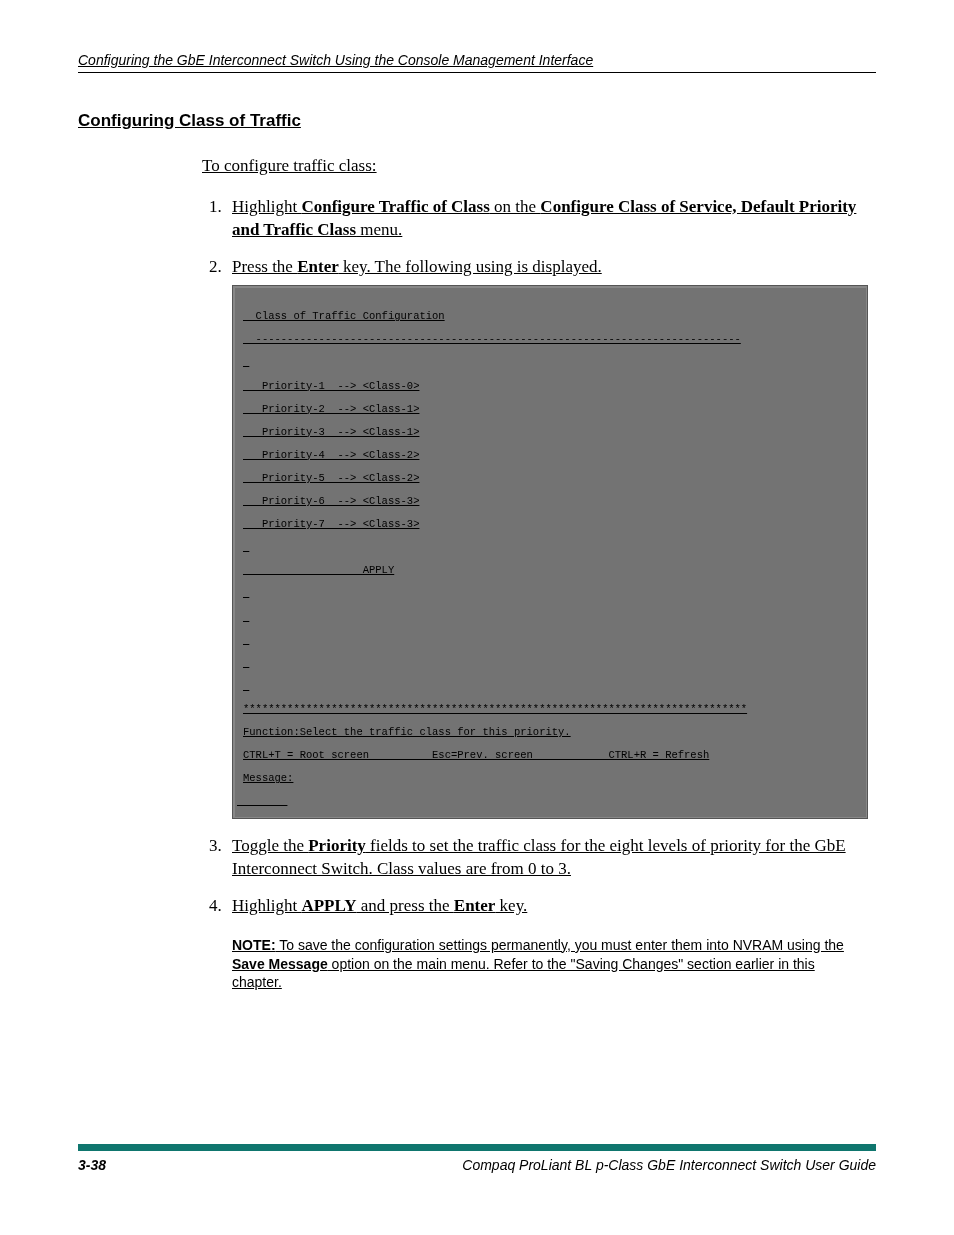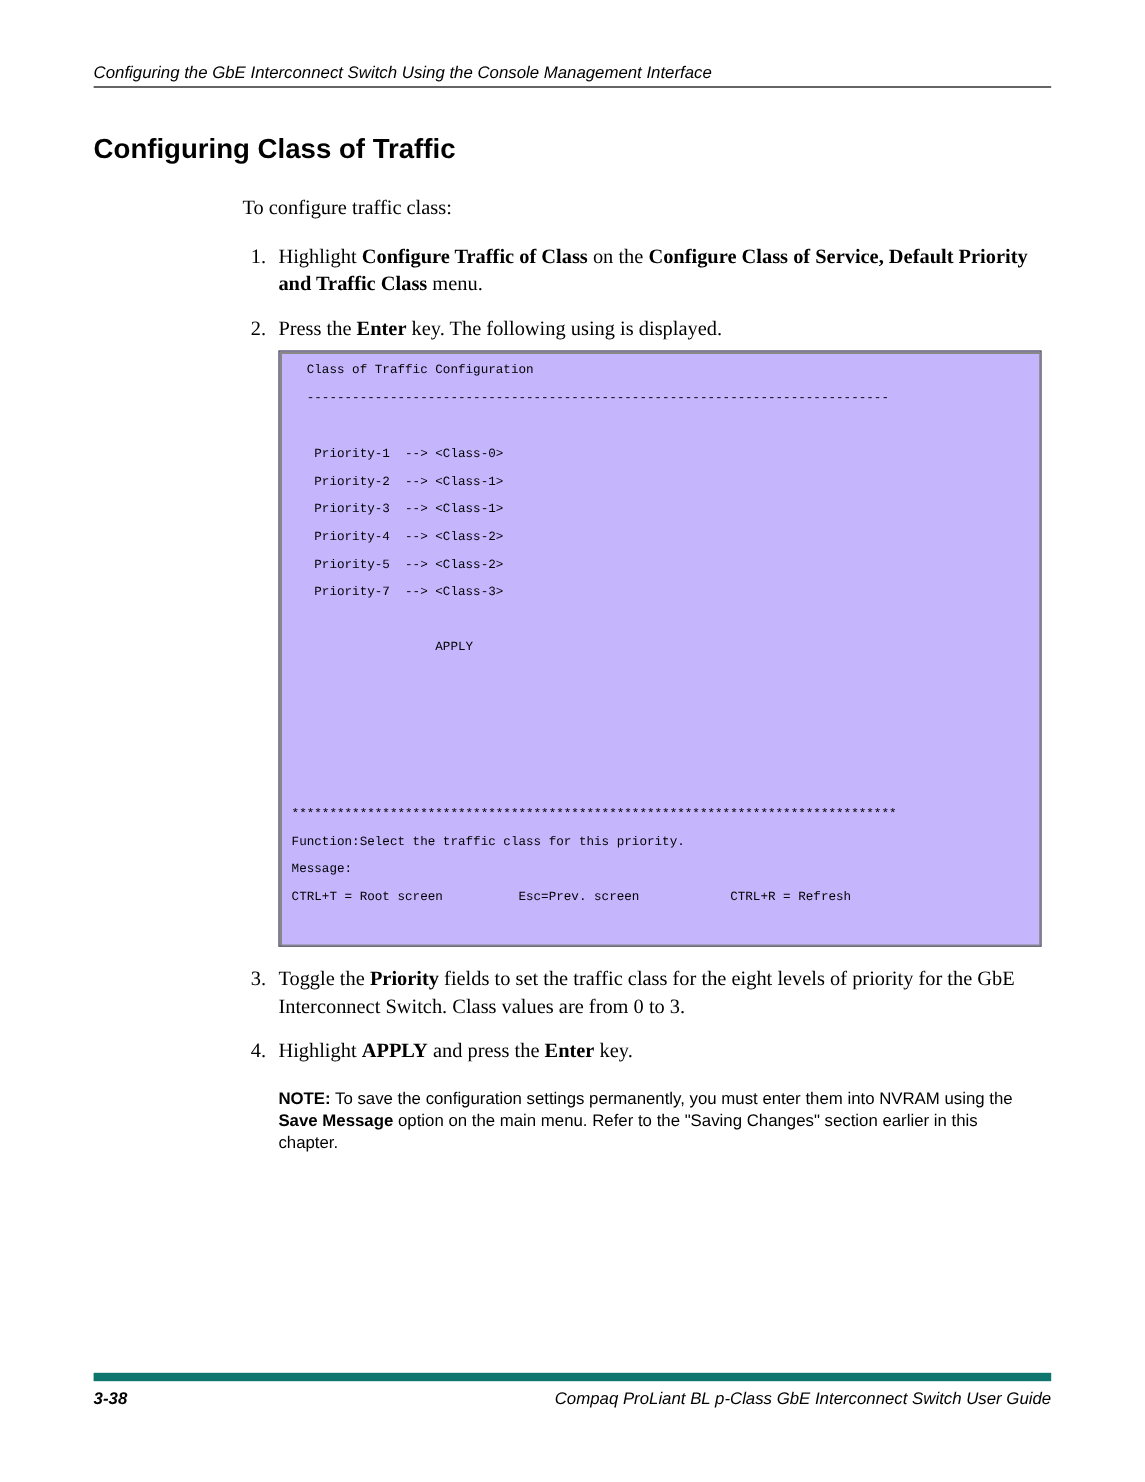--- a/index.html
+++ b/index.html
@@ -8,33 +8,34 @@
     background: #fff;
     font-family: "Times New Roman", Times, serif;
     color: #000;
   }
   .page {
     width: 954px;
     height: 1217px;
     box-sizing: border-box;
     padding: 52px 78px 40px 78px;
     position: relative;
+    text-decoration: underline;
   }
   .running-head {
     font-family: Arial, Helvetica, sans-serif;
     font-style: italic;
     font-size: 14px;
     border-bottom: 1px solid #000;
     padding-bottom: 4px;
     margin: 0 0 38px 0;
   }
   .section-title {
     font-family: Arial, Helvetica, sans-serif;
     font-weight: bold;
-    font-size: 23px;
+    font-size: 17px;
     margin: 0 0 24px 0;
   }
   .body-block {
     margin-left: 124px;
     margin-right: 8px;
     font-size: 17px;
     line-height: 1.35;
   }
   .intro {
     margin: 0 0 18px 0;
@@ -44,25 +45,25 @@
     padding: 0 0 0 24px;
   }
   ol.steps li {
     padding-left: 6px;
     margin: 0 0 14px 0;
   }
   .console {
     margin: 6px 0 16px 0;
     border: 1px solid #555;
     box-shadow: inset 2px 2px 0 #888, inset -1px -1px 0 #888;
-    padding: 0 4px 10px 4px;
+    padding: 14px 4px 10px 4px;
     font-family: "Courier New", Courier, monospace;
     font-size: 10.5px;
     line-height: 1.1;
-    background: #c4b5fd;
+    background: #737373;
     color: #000;
     white-space: pre;
     overflow: hidden;
   }
   .console .row {
     display: block;
     padding-left: 6px;
   }
   .hilite {
     background: #000;
@@ -117,32 +118,33 @@
 
         <div class="console">
 <span class="row">  Class of Traffic Configuration</span>
 <span class="row">  -----------------------------------------------------------------------------</span>
 <span class="row"> </span>
 <span class="row">   Priority-1  --&gt; &lt;Class-0&gt;</span>
 <span class="row">   Priority-2  --&gt; &lt;Class-1&gt;</span>
 <span class="row">   Priority-3  --&gt; &lt;Class-1&gt;</span>
 <span class="row">   Priority-4  --&gt; &lt;Class-2&gt;</span>
 <span class="row">   Priority-5  --&gt; &lt;Class-2&gt;</span>
+<span class="row">   Priority-6  --&gt; &lt;Class-3&gt;</span>
 <span class="row">   Priority-7  --&gt; &lt;Class-3&gt;</span>
 <span class="row"> </span>
 <span class="row">                   APPLY</span>
 <span class="row"> </span>
 <span class="row"> </span>
 <span class="row"> </span>
 <span class="row"> </span>
 <span class="row"> </span>
 <span class="row">********************************************************************************</span>
 <span class="row">Function:Select the traffic class for this priority.</span>
+<span class="row">CTRL+T = Root screen          Esc=Prev. screen            CTRL+R = Refresh</span>
 <span class="row">Message:</span>
-<span class="row">CTRL+T = Root screen          Esc=Prev. screen            CTRL+R = Refresh</span>
         </div>
       </li>
 
       <li value="3">
         <span>Toggle the </span><b>Priority</b><span> fields to set the traffic class for the eight levels of priority for the GbE Interconnect Switch. Class values are from 0 to 3.</span>
       </li>
 
       <li>
         <span>Highlight </span><b>APPLY</b><span> and press the </span><b>Enter</b><span> key.</span>
 

